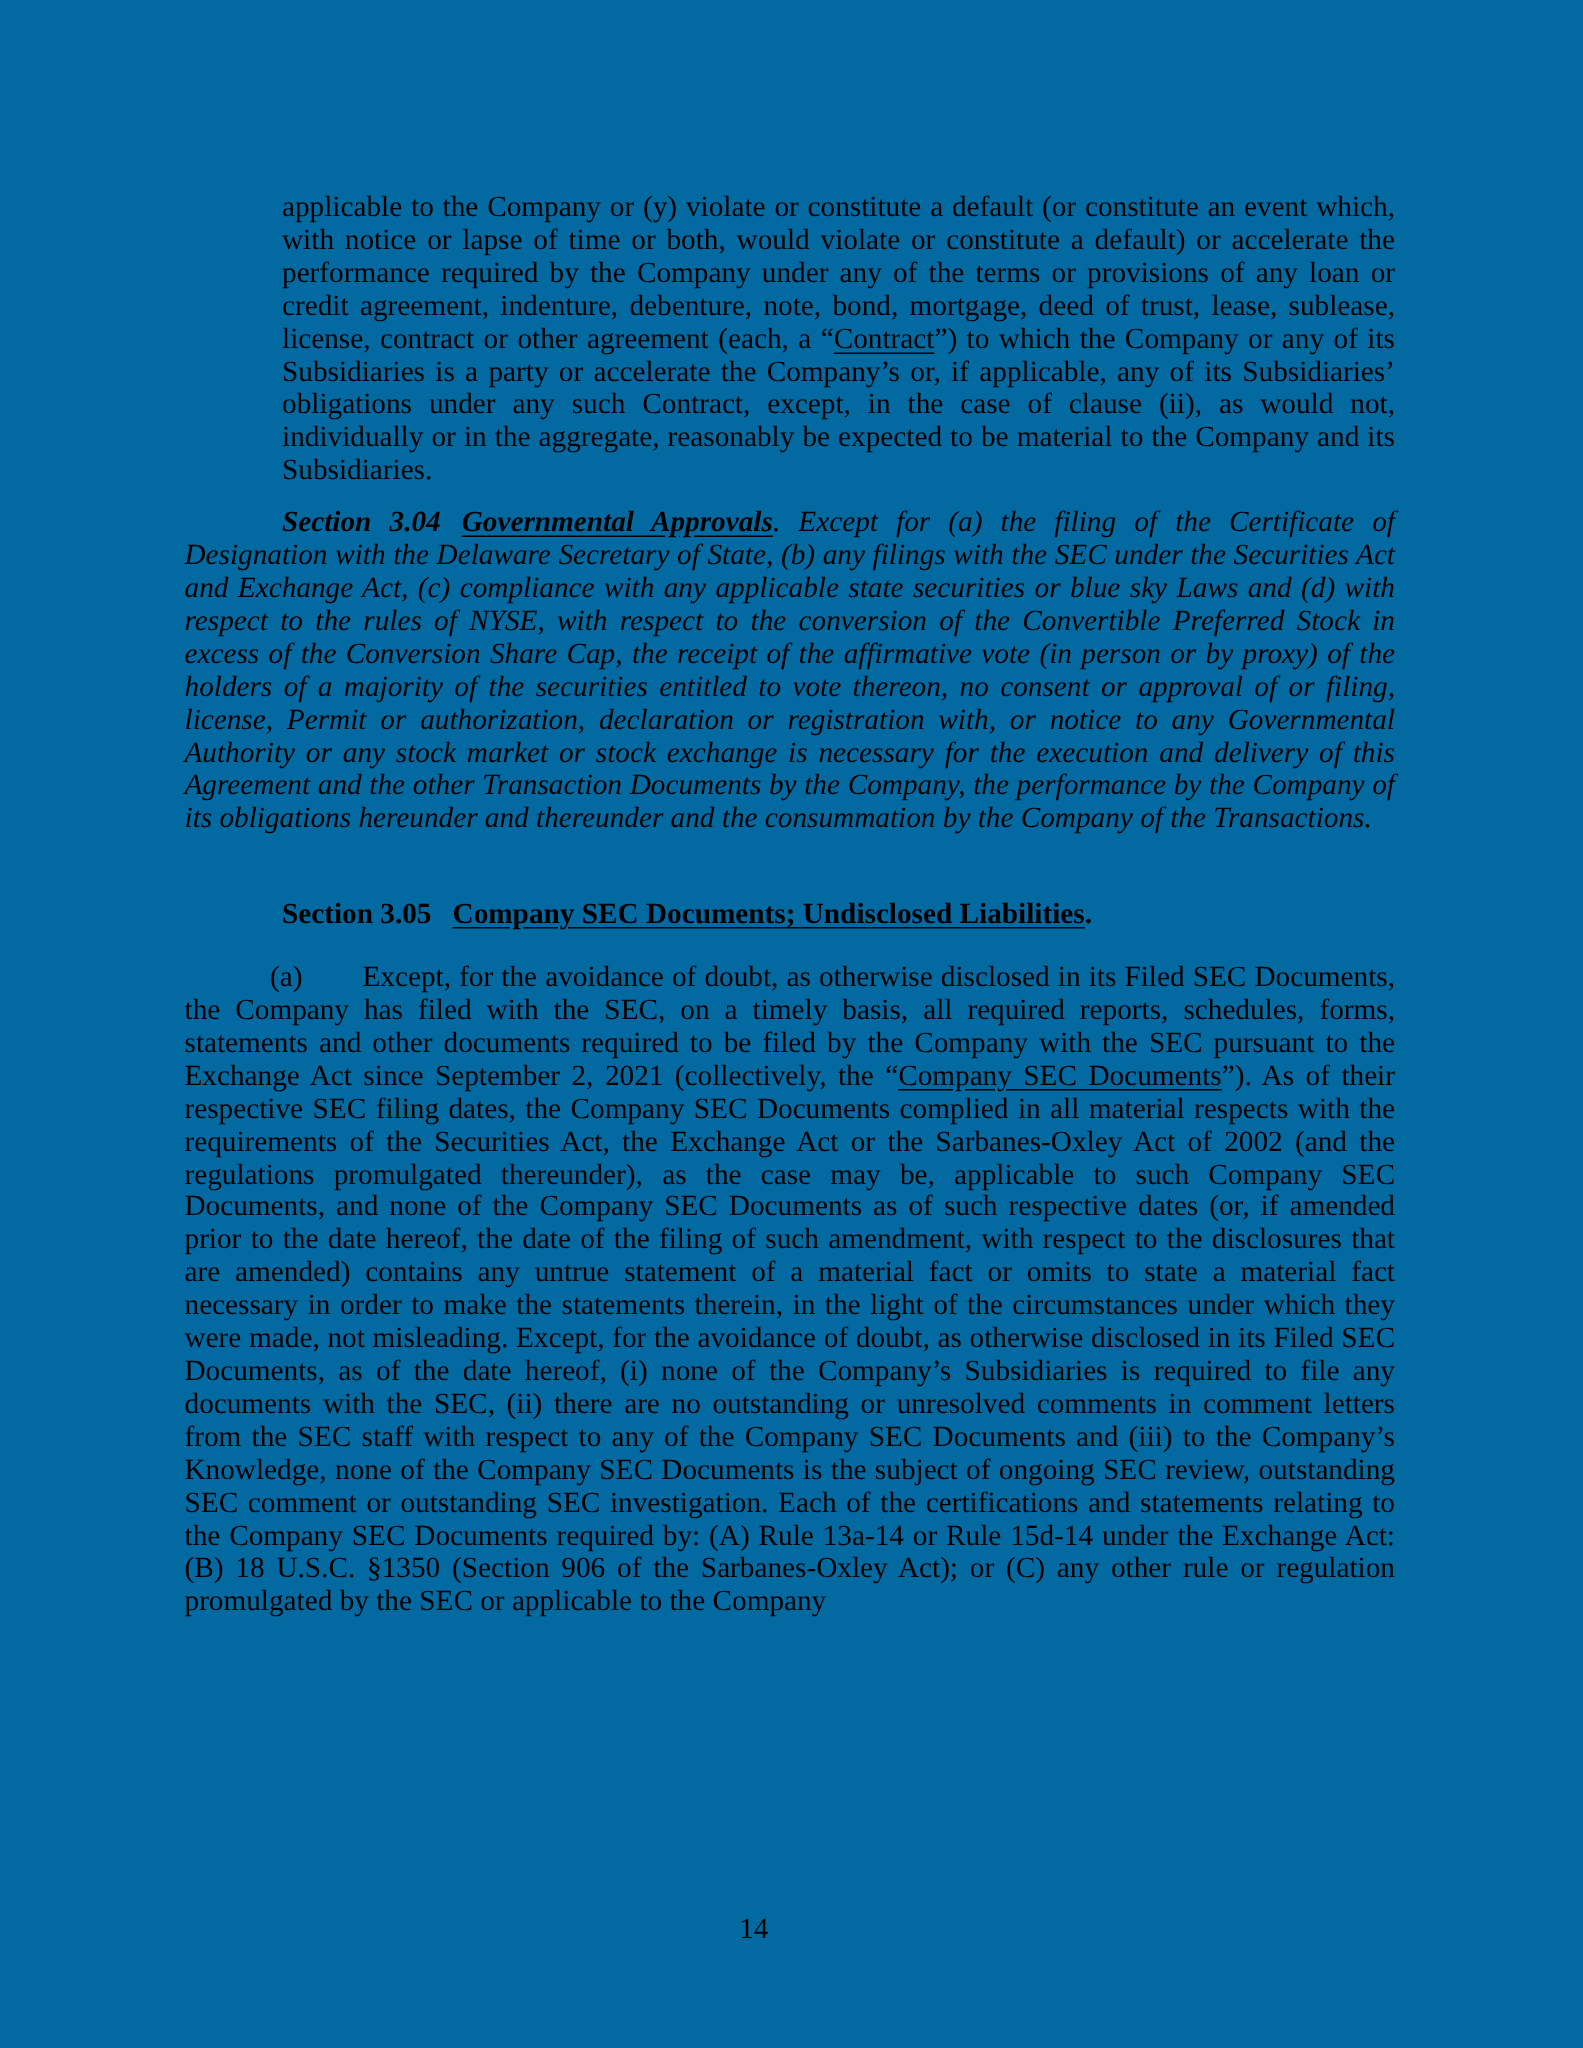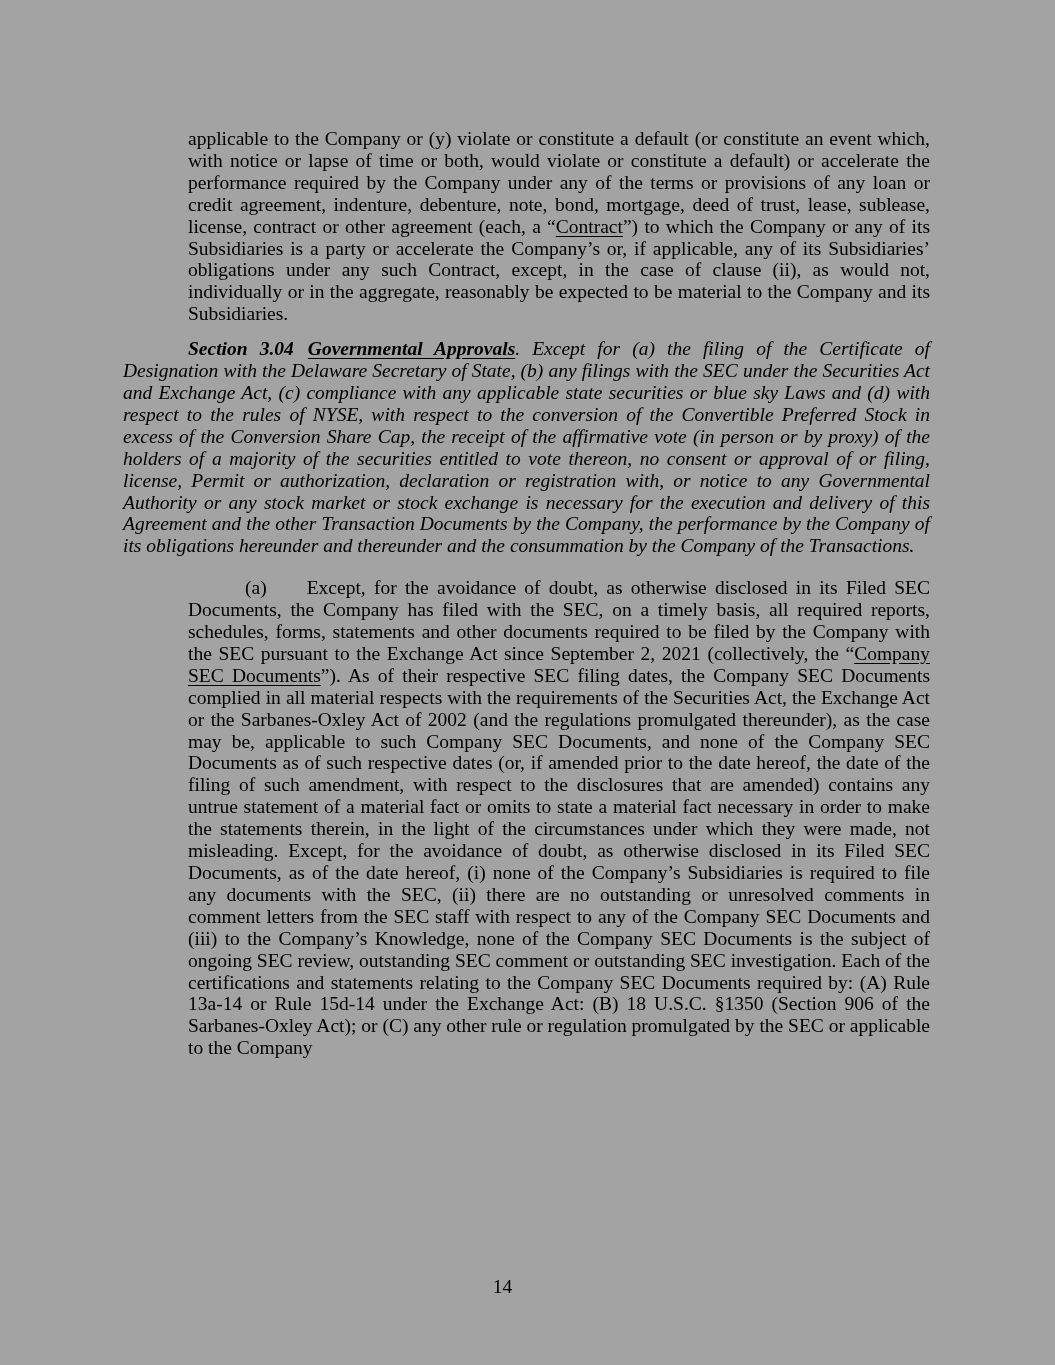--- a/index.html
+++ b/index.html
@@ -1,33 +1,33 @@
 <!DOCTYPE html>
 <html><head>
 <meta charset="utf-8">
 <style>
   html, body { margin: 0; padding: 0; background: #e8e8e8; }
   .page {
     width: 1055px;
     height: 1365px;
-    background: #a3a3a3;
+    background: #0369a1;
     position: relative;
     box-sizing: border-box;
     padding: 128px 125px 0 123px;
     font-family: "Liberation Serif", "DejaVu Serif", serif;
     font-size: 19.5px;
     line-height: 21.9px;
     color: #000000;
     overflow: hidden;
   }
   p { margin: 0; text-align: justify; }
   .p-contract { margin-left: 65px; }
   .p-s304 { margin-top: 13px; text-indent: 65px; font-style: italic; }
   .p-s305 { margin-top: 42px; text-indent: 65px; }
-  .p-a { margin-top: 20px; margin-left: 65px; text-indent: 57px; }
+  .p-a { margin-top: 20px; text-indent: 57px; }
   .b { font-weight: bold; }
   .u { text-decoration: underline; text-underline-offset: 2.5px; }
   .tab { display: inline-block; width: 14px; }
   .tab-wide { display: inline-block; width: 40px; }
   .page-number {
     position: absolute;
     top: 1276px;
     left: 0;
     width: 1005px;
     text-align: center;
@@ -35,18 +35,19 @@
 </style>
 </head>
 <body>
 
 <div class="page">
 
   <p class="p-contract"><span>applicable to the Company or (y) violate or constitute a default (or constitute an event which, with notice or lapse of time or both, would violate or constitute a default) or accelerate the performance required by the Company under any of the terms or provisions of any loan or credit agreement, indenture, debenture, note, bond, mortgage, deed of trust, lease, sublease, license, contract or other agreement (each, a “</span><span class="u">Contract</span><span>”) to which the Company or any of its Subsidiaries is a party or accelerate the Company’s or, if applicable, any of its Subsidiaries’ obligations under any such Contract, except, in the case of clause (ii), as would not, individually or in the aggregate, reasonably be expected to be material to the Company and its Subsidiaries.</span></p>
 
   <p class="p-s304"><span class="b">Section 3.04</span><span class="tab"></span><span class="b u">Governmental Approvals</span><span>. Except for (a) the filing of the Certificate of Designation with the Delaware Secretary of State, (b) any filings with the SEC under the Securities Act and Exchange Act, (c) compliance with any applicable state securities or blue sky Laws and (d) with respect to the rules of NYSE, with respect to the conversion of the Convertible Preferred Stock in excess of the Conversion Share Cap, the receipt of the affirmative vote (in person or by proxy) of the holders of a majority of the securities entitled to vote thereon, no consent or approval of or filing, license, Permit or authorization, declaration or registration with, or notice to any Governmental Authority or any stock market or stock exchange is necessary for the execution and delivery of this Agreement and the other Transaction Documents by the Company, the performance by the Company of its obligations hereunder and thereunder and the consummation by the Company of the Transactions.</span></p>
 
+  <p class="p-s305"><span class="b">Section 3.05</span><span class="tab"></span><span class="b u">Company SEC Documents; Undisclosed Liabilities</span><span class="b">.</span></p>
 
   <p class="p-a"><span>(a)</span><span class="tab-wide"></span><span>Except, for the avoidance of doubt, as otherwise disclosed in its Filed SEC Documents, the Company has filed with the SEC, on a timely basis, all required reports, schedules, forms, statements and other documents required to be filed by the Company with the SEC pursuant to the Exchange Act since September 2, 2021 (collectively, the “</span><span class="u">Company SEC Documents</span><span>”). As of their respective SEC filing dates, the Company SEC Documents complied in all material respects with the requirements of the Securities Act, the Exchange Act or the Sarbanes-Oxley Act of 2002 (and the regulations promulgated thereunder), as the case may be, applicable to such Company SEC Documents, and none of the Company SEC Documents as of such respective dates (or, if amended prior to the date hereof, the date of the filing of such amendment, with respect to the disclosures that are amended) contains any untrue statement of a material fact or omits to state a material fact necessary in order to make the statements therein, in the light of the circumstances under which they were made, not misleading. Except, for the avoidance of doubt, as otherwise disclosed in its Filed SEC Documents, as of the date hereof, (i) none of the Company’s Subsidiaries is required to file any documents with the SEC, (ii) there are no outstanding or unresolved comments in comment letters from the SEC staff with respect to any of the Company SEC Documents and (iii) to the Company’s Knowledge, none of the Company SEC Documents is the subject of ongoing SEC review, outstanding SEC comment or outstanding SEC investigation. Each of the certifications and statements relating to the Company SEC Documents required by: (A) Rule 13a-14 or Rule 15d-14 under the Exchange Act: (B) 18 U.S.C. §1350 (Section 906 of the Sarbanes-Oxley Act); or (C) any other rule or regulation promulgated by the SEC or applicable to the Company</span></p>
 
   <div class="page-number">14</div>
 
 </div>
 
 </body></html>

